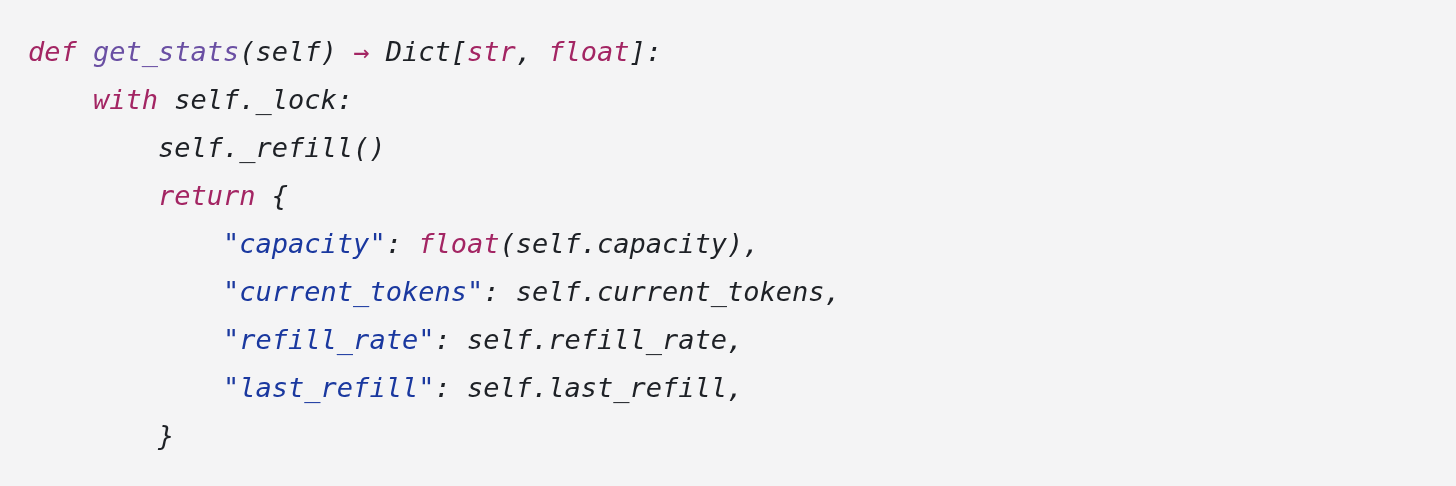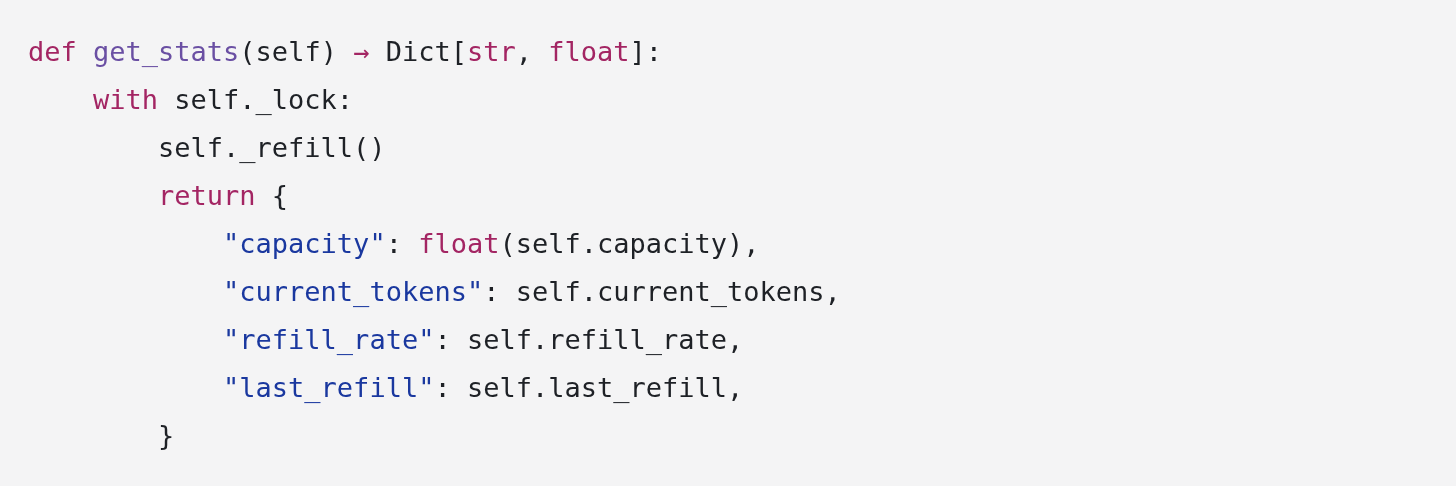--- a/index.html
+++ b/index.html
@@ -20,20 +20,21 @@
     padding: 28px 24px 26px 28px;
     font-family: "DejaVu Sans Mono", "Liberation Mono", monospace;
     font-size: 27px;
     line-height: 48px;
     font-variant-ligatures: none;
     white-space: pre;
     color: var(--fg, #1e2126);
   }
   .code-line {
     height: 48px;
+    font-style: italic;
   }
   .tok-plain    { color: var(--fg, #1e2126); }
   .tok-keyword  { color: var(--kw, #a32563); }
   .tok-function { color: var(--fn, #6a4fa3); }
   .tok-string   { color: var(--str, #1a389f); }
 </style>
 </head>
 <body>
 
 <pre class="code-block"><div class="code-line"><span class="tok-keyword">def</span><span class="tok-plain"> </span><span class="tok-function">get_stats</span><span class="tok-plain">(self) </span><span class="tok-keyword">→</span><span class="tok-plain"> Dict[</span><span class="tok-keyword">str</span><span class="tok-plain">, </span><span class="tok-keyword">float</span><span class="tok-plain">]:</span></div><div class="code-line"><span class="tok-plain">    </span><span class="tok-keyword">with</span><span class="tok-plain"> self._lock:</span></div><div class="code-line"><span class="tok-plain">        </span><span class="tok-plain">self._refill()</span></div><div class="code-line"><span class="tok-plain">        </span><span class="tok-keyword">return</span><span class="tok-plain"> {</span></div><div class="code-line"><span class="tok-plain">            </span><span class="tok-string">"capacity"</span><span class="tok-plain">: </span><span class="tok-keyword">float</span><span class="tok-plain">(self.capacity),</span></div><div class="code-line"><span class="tok-plain">            </span><span class="tok-string">"current_tokens"</span><span class="tok-plain">: self.current_tokens,</span></div><div class="code-line"><span class="tok-plain">            </span><span class="tok-string">"refill_rate"</span><span class="tok-plain">: self.refill_rate,</span></div><div class="code-line"><span class="tok-plain">            </span><span class="tok-string">"last_refill"</span><span class="tok-plain">: self.last_refill,</span></div><div class="code-line"><span class="tok-plain">        </span><span class="tok-plain">}</span></div></pre>

